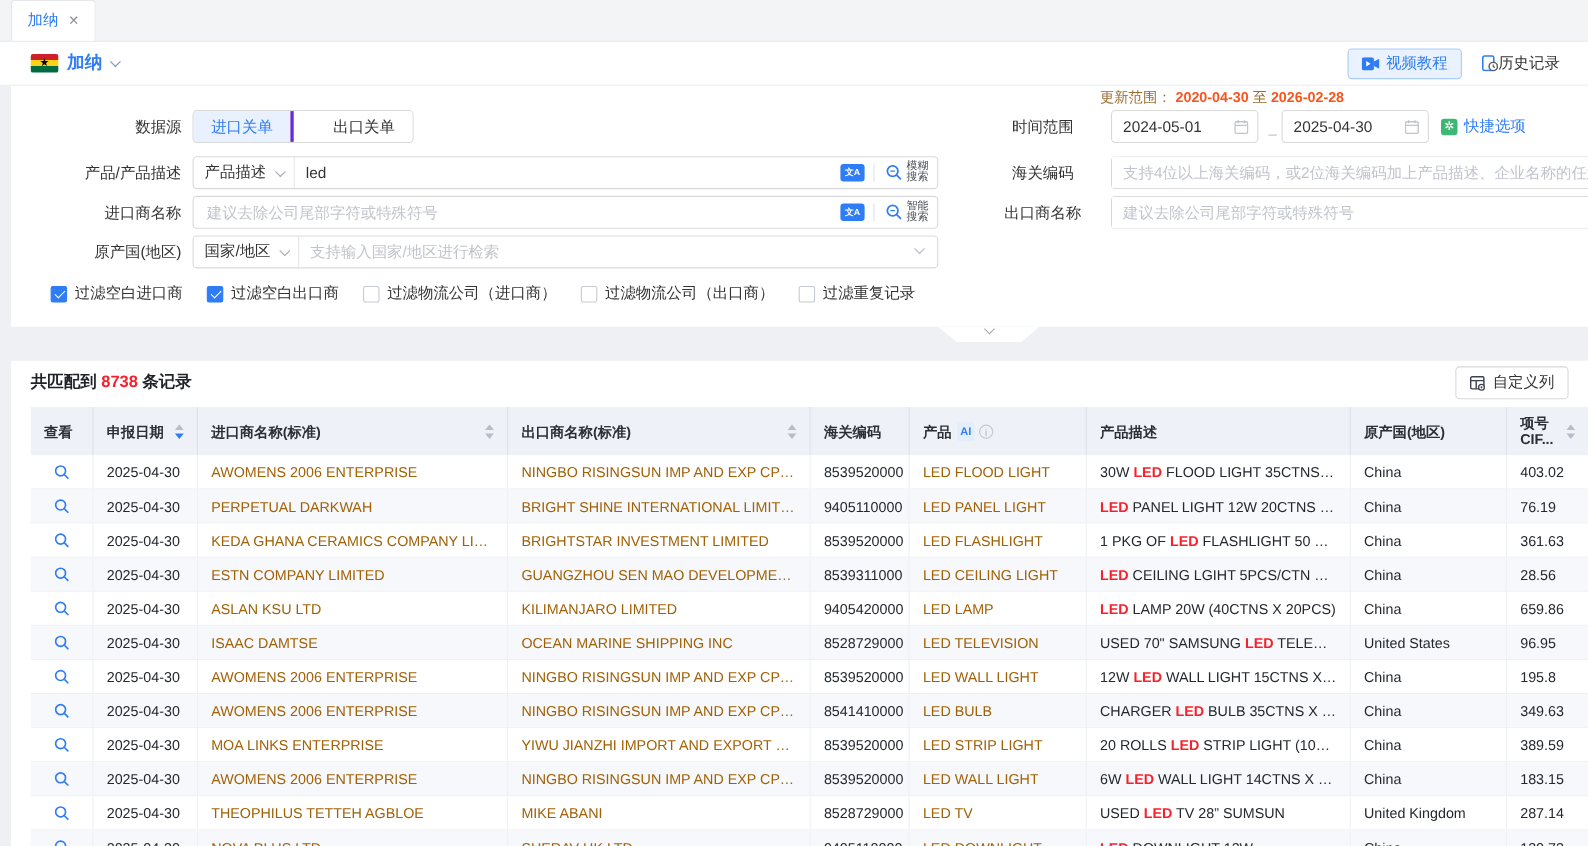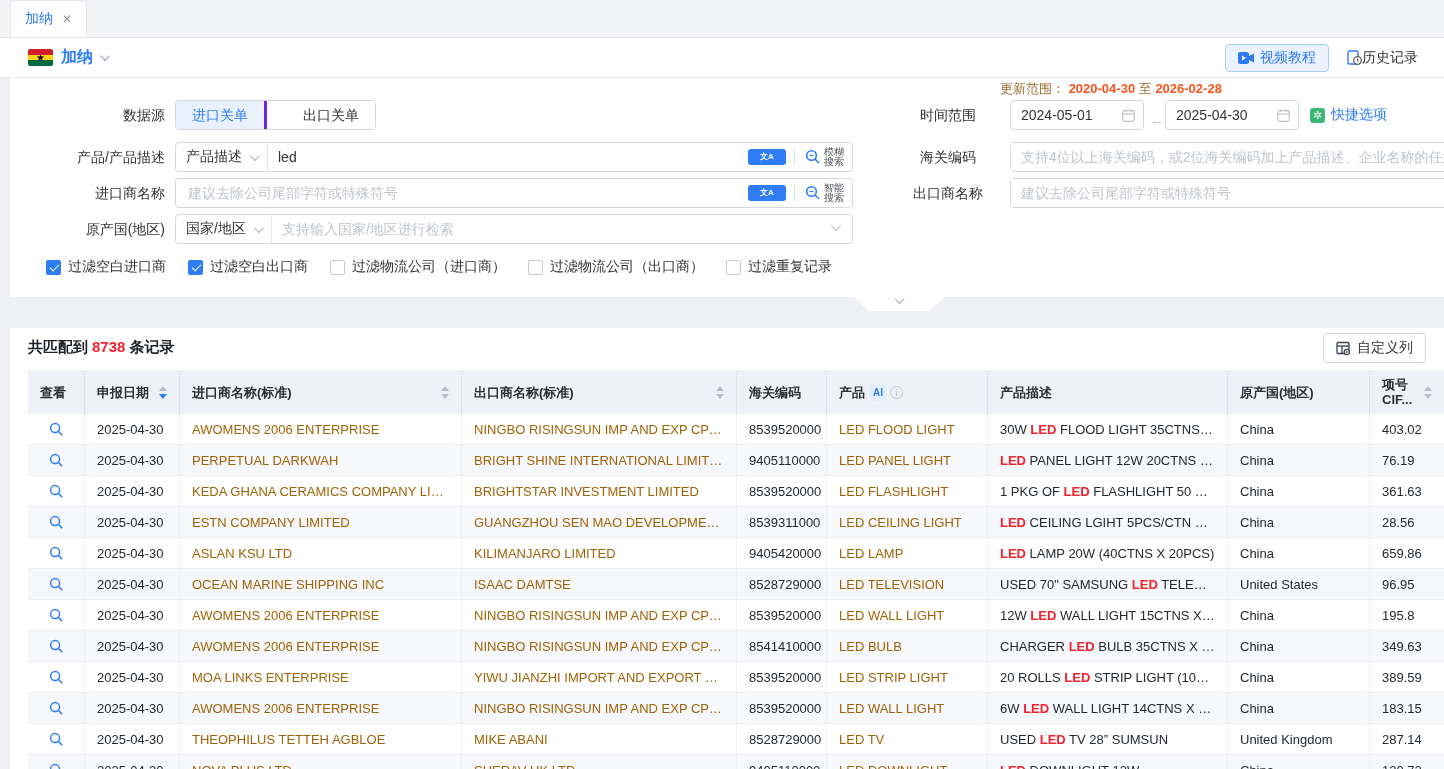--- a/index.html
+++ b/index.html
@@ -46,21 +46,21 @@
   .dinput .val { flex:1; color:#333; }
   .dash { position:absolute; top:35px; color:#b9bec7; }
   .quick { position:absolute; display:flex; align-items:center; gap:6px; color:#2e7cf6; cursor:pointer; }
   .gicon { width:15px; height:15px; background:#3cb874; border-radius:3px; color:#fff; font-size:11px; line-height:15px; text-align:center; }
 
   .grp { position:absolute; left:165px; width:678px; height:30px; border:1px solid #d9d9d9; border-radius:4px;
     background:#fff; display:flex; align-items:center; }
   .grp .sel { display:flex; align-items:center; gap:8px; padding:0 10px; border-right:1px solid #e4e6ea; height:100%; color:#333; cursor:pointer; white-space:nowrap; }
   .grp input { flex:1; border:none; outline:none; height:100%; padding:0 10px; font-size:14px; font-family:inherit; color:#333; min-width:0; background:transparent; }
   .grp input::placeholder, .rinput input::placeholder { color:#c0c4cc; }
-  .ticon { width:38px; height:16px; background:#2e7cf6; border-radius:3px; color:#fff; font-size:8px; font-weight:bold;
+  .ticon { width:22px; height:16px; background:#2e7cf6; border-radius:3px; color:#fff; font-size:8px; font-weight:bold;
     line-height:16px; text-align:center; flex:0 0 auto; cursor:pointer; }
   .vdiv { width:1px; height:16px; background:#e0e2e6; margin:0 8px; }
   .srchbtn { display:flex; align-items:center; gap:3px; padding:0 8px 0 2px; cursor:pointer; }
   .srchbtn .lines { font-size:10px; line-height:10px; color:#4a4f58; white-space:pre-line; }
 
   .rinput { position:absolute; left:1000px; height:30px; width:444px; border:1px solid #d9d9d9; border-radius:4px 0 0 4px;
     border-right:none; background:#fff; display:flex; align-items:center; }
   .rinput input { flex:1; border:none; outline:none; height:100%; padding:0 10px; font-size:14px; font-family:inherit; min-width:0; }
 
   .chkrow { position:absolute; left:36px; top:180px; display:flex; align-items:center; gap:22px; }
@@ -415,24 +415,24 @@
         </div>
         <div class="trow tr">
           <div class="td viewcell">
             <svg width="15" height="15" viewBox="0 0 16 16">
               <circle cx="6.5" cy="6.5" r="4.8" fill="none" stroke="#2e7cf6" stroke-width="1.6"></circle>
               <line x1="10.2" y1="10.2" x2="14" y2="14" stroke="#2e7cf6" stroke-width="1.6"></line>
             </svg>
           </div>
           <div class="td ">2025-04-30</div>
           <div class="td link">
+            <span class="ell">ISAAC DAMTSE</span>
+          </div>
+          <div class="td link">
             <span class="ell">OCEAN MARINE SHIPPING INC</span>
-          </div>
-          <div class="td link">
-            <span class="ell">ISAAC DAMTSE</span>
           </div>
           <div class="td ">8528729000</div>
           <div class="td link">
             <span class="ell">LED TELEVISION</span>
           </div>
           <div class="td ">
             <span class="ell">USED 70" SAMSUNG <span class="hl">LED</span> TELEVISION</span>
           </div>
           <div class="td ">United States</div>
           <div class="td ">96.95</div>

